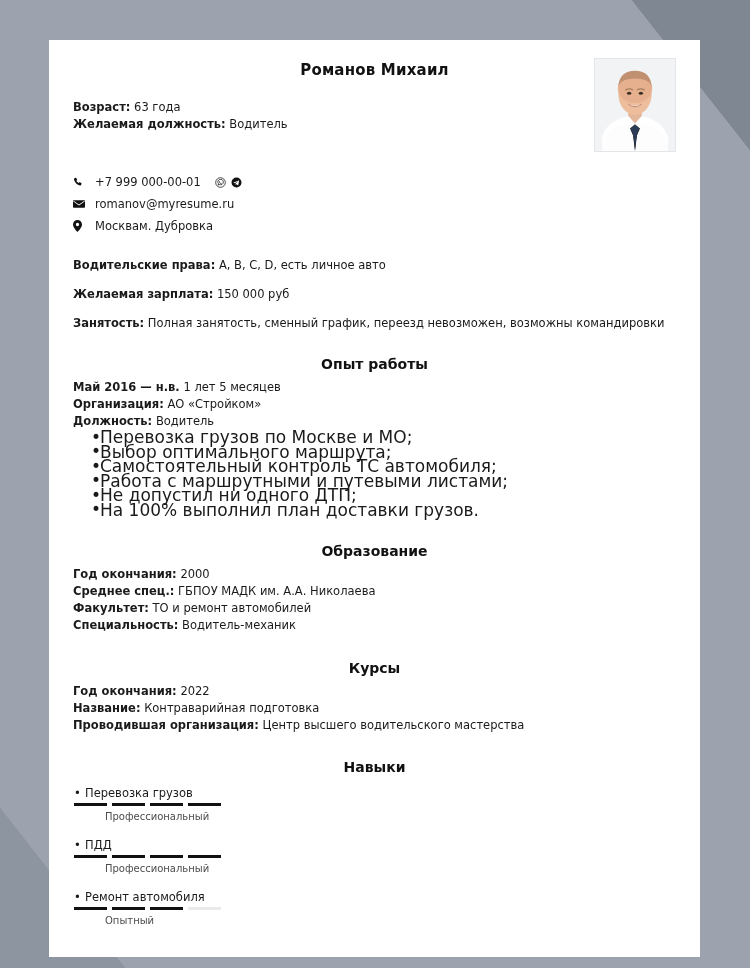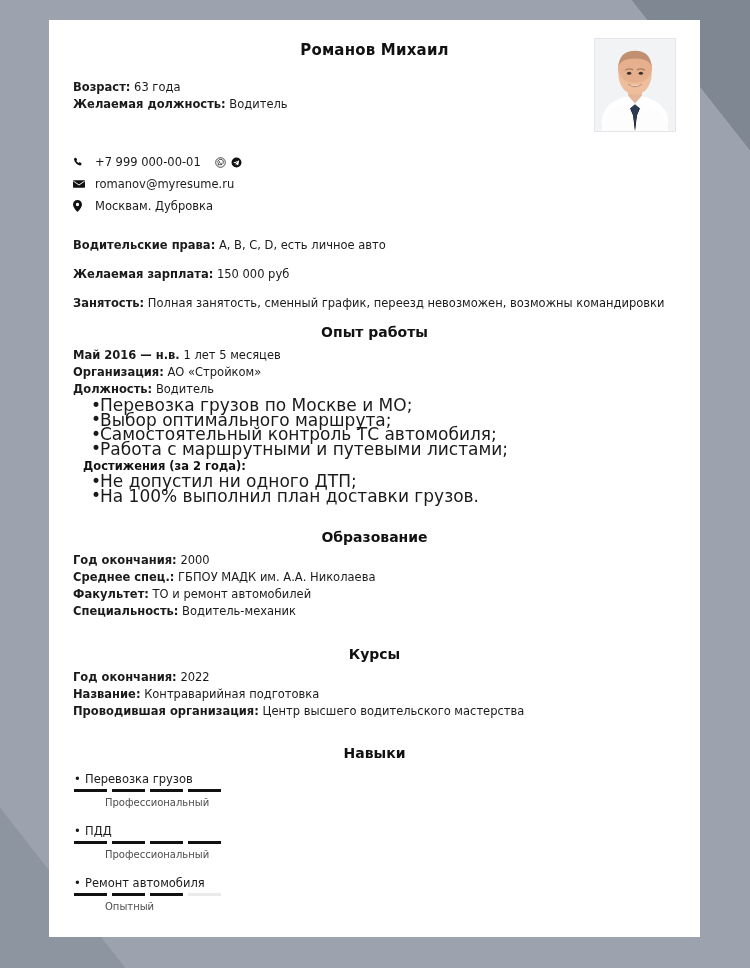--- a/index.html
+++ b/index.html
@@ -27,21 +27,21 @@
     position: absolute;
     left: 0; bottom: 0;
     width: 125px; height: 160px;
     background: linear-gradient(to top right, #8d95a1 0%, #8d95a1 50%, rgba(141,149,161,0) 50.3%);
     pointer-events: none;
   }
 
   .page {
     position: absolute;
     left: 49px;
-    top: 20px;
+    top: 40px;
     width: 651px;
     height: 917px;
     background: #ffffff;
     box-sizing: border-box;
     overflow: hidden;
   }
 
   .inner {
     position: relative;
     padding: 0 24px;
@@ -116,21 +116,21 @@
 
   
   .section-title {
     text-align: center;
     font-size: 14px;
     font-weight: bold;
     color: #111111;
     margin: 0;
   }
 
-  .sec-exp { margin-top: 12px; }
+  .sec-exp { margin-top: 24px; }
   .sec-edu { margin-top: 26px; }
   .sec-courses { margin-top: 26px; }
   .sec-skills { margin-top: 25px; }
 
   .body-lines { margin-top: 7px; }
 
   ul.bullets {
     list-style: none;
     margin: 0;
     padding: 0 0 0 18px;
@@ -311,21 +311,20 @@
         <span>Водитель</span>
       </div>
 
       <ul class="bullets">
         <li>Перевозка грузов по Москве и МО;</li>
         <li>Выбор оптимального маршрута;</li>
         <li>Самостоятельный контроль ТС автомобиля;</li>
         <li>Работа с маршрутными и путевыми листами;</li>
       </ul>
 
-      <div class="ach-title">Достижения (за 2 года):</div>
 
       <ul class="bullets">
         <li>Не допустил ни одного ДТП;</li>
         <li>На 100% выполнил план доставки грузов.</li>
       </ul>
     </div>
 
     <h2 class="section-title sec-edu">Образование</h2>
     <div class="body-lines">
       <div class="kv">

